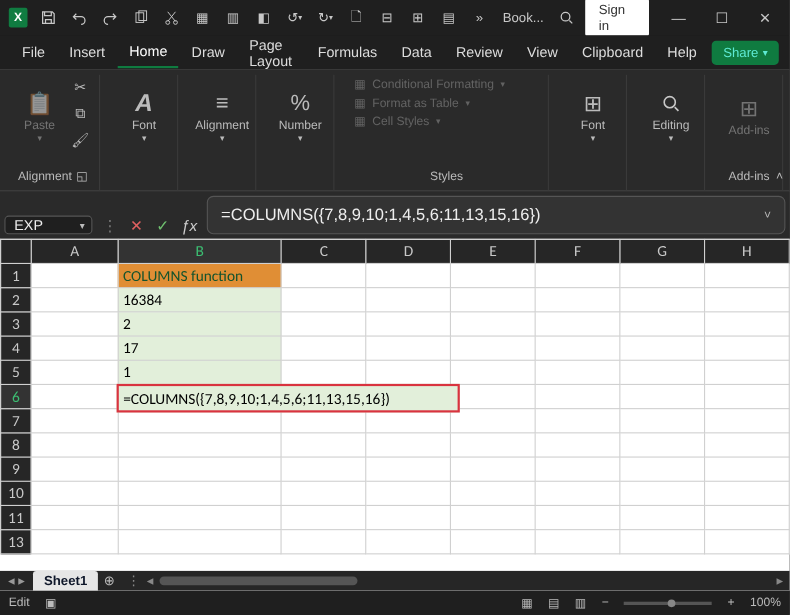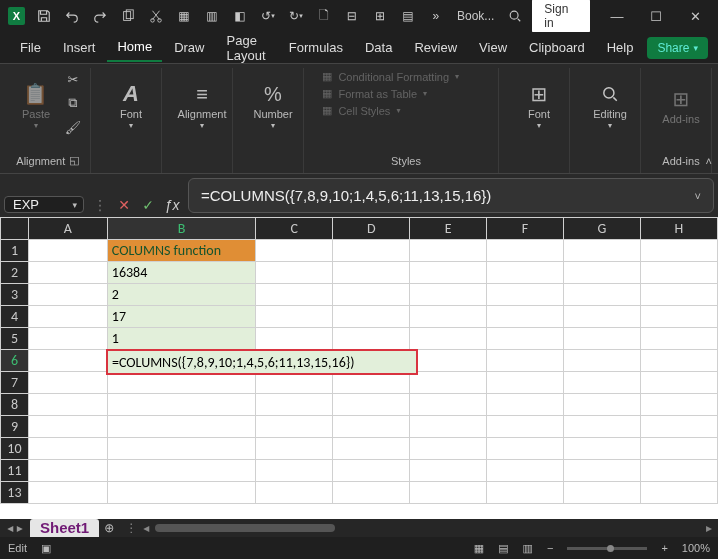--- a/index.html
+++ b/index.html
@@ -62,21 +62,21 @@
   .col-C,.col-D,.col-E,.col-F,.col-G,.col-H { width: 78px; }
   .corner { background: #262626 !important; width: 28px; }
   .cell-orange { background: #e08e35 !important; color: #14532d; }
   .cell-green { background: #e2efda !important; text-align: right; color: #000; }
   .cell-green-left { background: #e2efda !important; text-align: left; color: #000; }
   .col-B-header { background: #333 !important; color: #3cbe72 !important; }
   .edit-overlay { position: absolute; left: 106px; top: 132px; width: 312px; height: 26px; border: 2px solid #d9333f; background: rgba(226,239,218,1); display: flex; align-items: center; padding: 0 4px; font-size: 14px; font-family: Calibri, Arial, sans-serif; color: #000; }
   .hscroll { position: absolute; bottom: 0; left: 0; right: 0; height: 18px; background: #262626; display: flex; align-items: center; }
   .sheet-tabs { display: flex; align-items: center; height: 100%; }
   .sheet-nav { width: 30px; display: flex; align-items: center; justify-content: center; color: #999; gap: 2px; }
-  .sheet-tab { background: #e6e6e6; color: #701a75; padding: 0 10px; height: 18px; line-height: 18px; font-size: 15px; border-top-left-radius: 3px; border-top-right-radius: 3px; font-weight: bold; }
+  .sheet-tab { background: #e6e6e6; color: #0f172a; padding: 0 10px; height: 18px; line-height: 18px; font-size: 12px; border-top-left-radius: 3px; border-top-right-radius: 3px; font-weight: bold; }
   .sheet-add { width: 20px; text-align: center; color: #bbb; }
   .scroll-track { flex: 1; display: flex; align-items: center; gap: 6px; padding: 0 6px; }
   .scroll-track .dots { color: #888; }
   .thumb { height: 8px; background: #555; border-radius: 4px; }
 
   
   .statusbar { height: 22px; background: #1f1f1f; display: flex; align-items: center; padding: 0 8px; font-size: 11px; gap: 14px; color: #bbb; }
   .statusbar .spacer { flex: 1; }
   .zoom-track { width: 80px; height: 3px; background: #555; position: relative; }
   .zoom-track::before { content: ""; width: 7px; height: 7px; background: #888; position: absolute; left: 50%; top: -2px; border-radius: 50%; }

